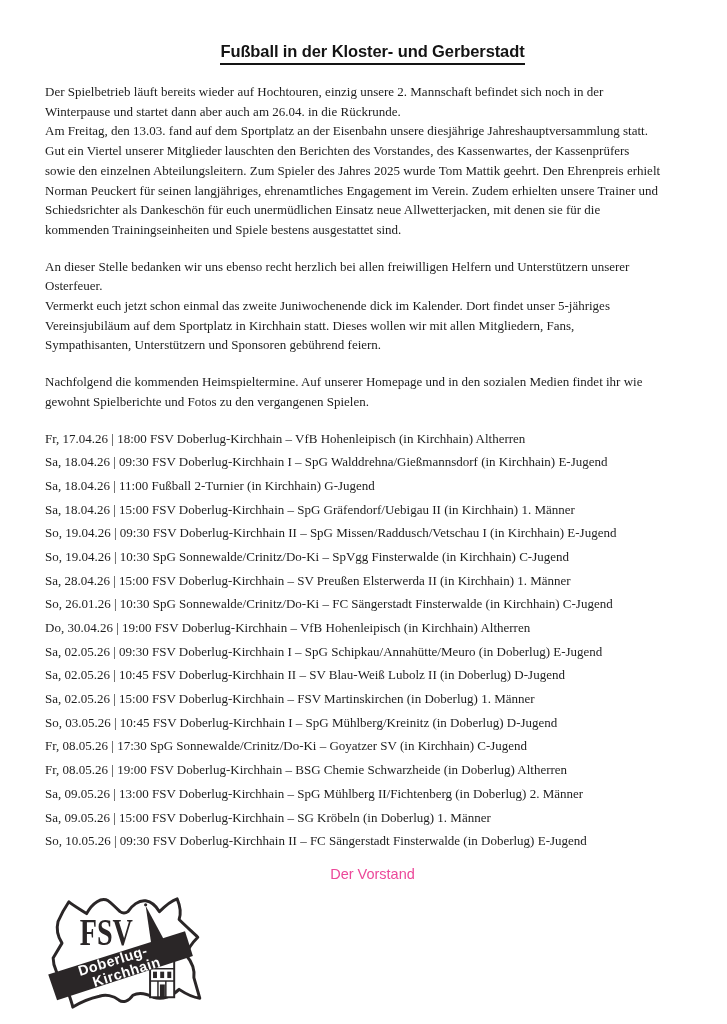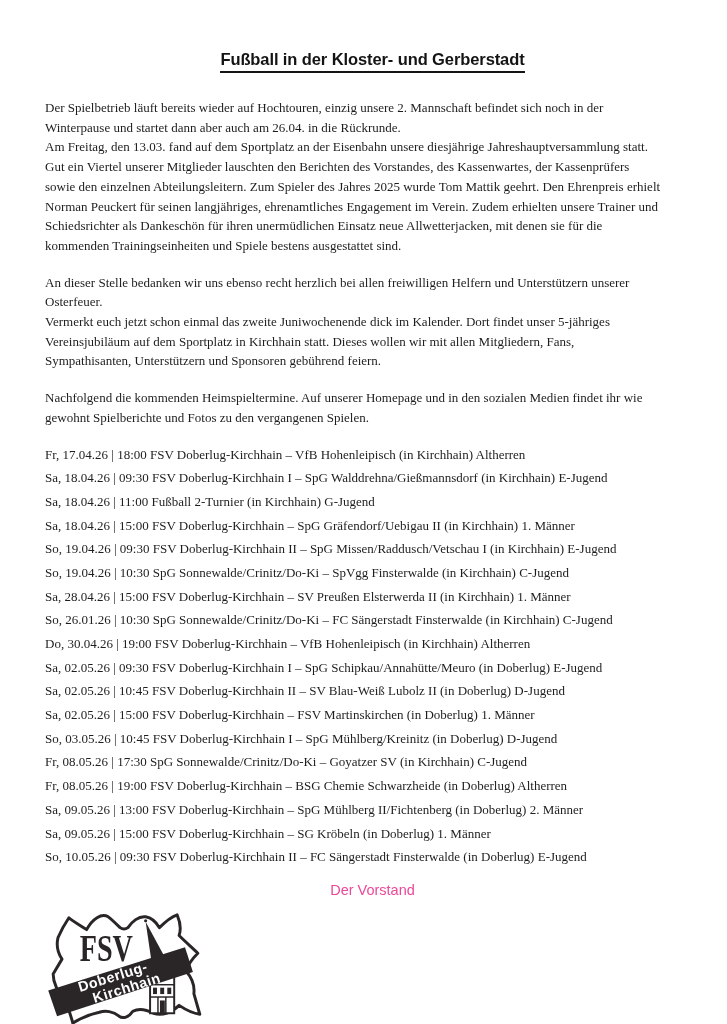--- a/index.html
+++ b/index.html
@@ -4,21 +4,21 @@
 <style>
   html,body{margin:0;padding:0}
   body{
     width:727px;height:1024px;background:#ffffff;overflow:hidden;
     font-family:"Liberation Serif","DejaVu Serif",serif;color:#1d1d1d;
     -webkit-font-smoothing:antialiased;
   }
   .content{padding:41px 27px 0 45px;width:655px}
   .title-wrap{text-align:center;margin-bottom:17px}
   .title{
-    display:inline-block;margin:8px;
+    display:inline-block;margin:0;
     font-family:"Liberation Sans","DejaVu Sans",sans-serif;
     font-weight:bold;font-size:16.5px;letter-spacing:-0.1px;color:#141414;
     border-bottom:2px solid #141414;padding-bottom:2px;line-height:20px;
   }
   .para{margin:0 0 17px 0}
   .pline{font-size:13px;line-height:19.7px;white-space:nowrap}
   .fixtures{margin-top:16px}
   .fixture{font-size:13px;line-height:19.6px;white-space:nowrap;margin-bottom:4.1px}
   .signoff{
     margin-top:14px;text-align:center;
@@ -38,21 +38,21 @@
   </div>
 
   <div id="paragraphs">
       <div class="para">
         <div class="pline">Der Spielbetrieb läuft bereits wieder auf Hochtouren, einzig unsere 2. Mannschaft befindet sich noch in der</div>
         <div class="pline">Winterpause und startet dann aber auch am 26.04. in die Rückrunde.</div>
         <div class="pline">Am Freitag, den 13.03. fand auf dem Sportplatz an der Eisenbahn unsere diesjährige Jahreshauptversammlung statt.</div>
         <div class="pline">Gut ein Viertel unserer Mitglieder lauschten den Berichten des Vorstandes, des Kassenwartes, der Kassenprüfers</div>
         <div class="pline">sowie den einzelnen Abteilungsleitern. Zum Spieler des Jahres 2025 wurde Tom Mattik geehrt. Den Ehrenpreis erhielt</div>
         <div class="pline">Norman Peuckert für seinen langjähriges, ehrenamtliches Engagement im Verein. Zudem erhielten unsere Trainer und</div>
-        <div class="pline">Schiedsrichter als Dankeschön für ihren unermüdlichen Einsatz neue Allwetterjacken, mit denen sie für die</div>
+        <div class="pline">Schiedsrichter als Dankeschön für euch unermüdlichen Einsatz neue Allwetterjacken, mit denen sie für die</div>
         <div class="pline">kommenden Trainingseinheiten und Spiele bestens ausgestattet sind.</div>
       </div>
       <div class="para">
         <div class="pline">An dieser Stelle bedanken wir uns ebenso recht herzlich bei allen freiwilligen Helfern und Unterstützern unserer</div>
         <div class="pline">Osterfeuer.</div>
         <div class="pline">Vermerkt euch jetzt schon einmal das zweite Juniwochenende dick im Kalender. Dort findet unser 5-jähriges</div>
         <div class="pline">Vereinsjubiläum auf dem Sportplatz in Kirchhain statt. Dieses wollen wir mit allen Mitgliedern, Fans,</div>
         <div class="pline">Sympathisanten, Unterstützern und Sponsoren gebührend feiern.</div>
       </div>
       <div class="para">

